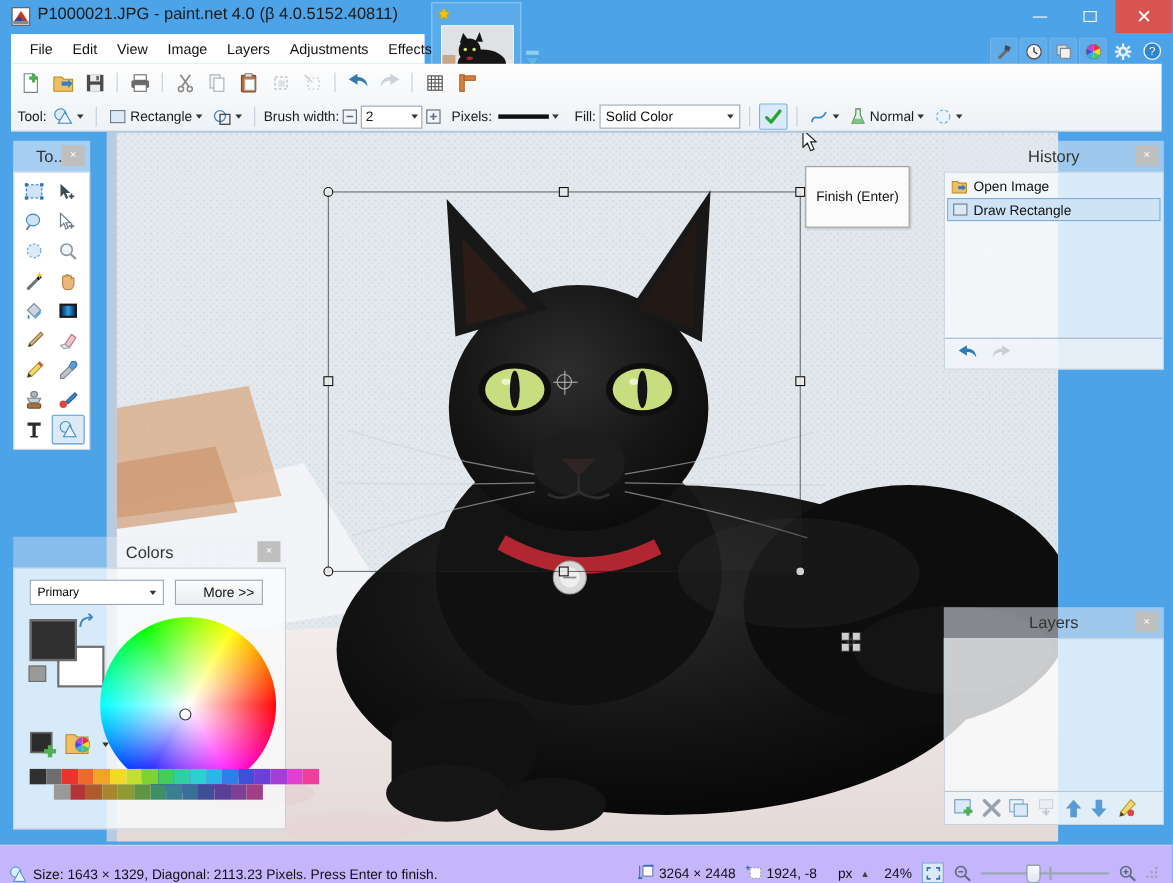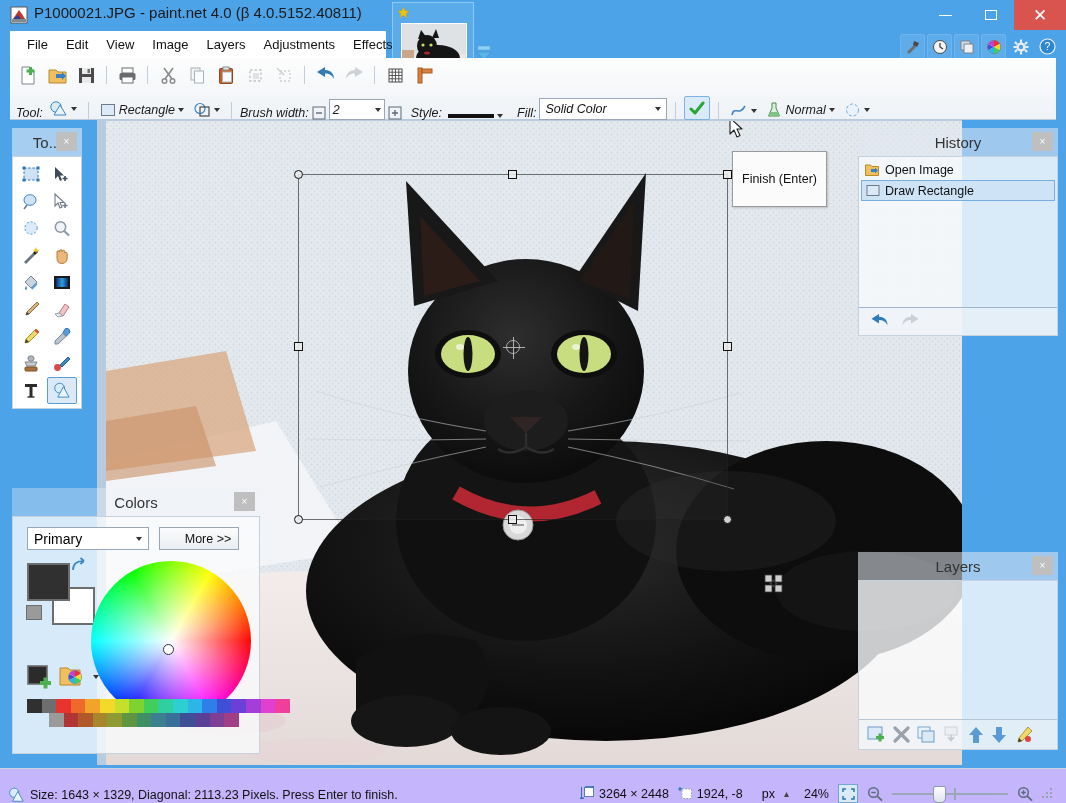--- a/index.html
+++ b/index.html
@@ -66,22 +66,22 @@
     position: absolute; left: 10px; top: 60px; height: 30px;
     display: flex; align-items: center; padding-left: 4px; gap: 1px;
   }
   .tbtn {
     width: 28px; height: 26px; display: flex; align-items: center; justify-content: center;
   }
   .tsep { width: 1px; height: 18px; background: #c2cedb; margin: 0 5px; }
 
   .toolrow2 {
     position: absolute; left: 10px; top: 92px; height: 28px;
-    display: flex; align-items: flex-end; padding-left: 6px; gap: 3px;
-    font-size: 12.5px; color: #1a1a1a; font-style: italic;
+    display: flex; align-items: center; padding-left: 6px; gap: 3px;
+    font-size: 12.5px; color: #1a1a1a;
   }
   .lbl { color: #1a1a1a; font-size: 12.5px; white-space: nowrap; }
   .combo-small {
     display: flex; align-items: center; gap: 3px; padding: 2px 3px;
   }
   .caret { width: 0; height: 0; border-left: 3.5px solid transparent; border-right: 3.5px solid transparent; border-top: 4.5px solid #333; }
   .numbox {
     width: 56px; height: 21px; border: 1px solid #9aa7b4; background: #fff;
     display: flex; align-items: center; justify-content: space-between; padding: 0 3px;
     font-size: 12.5px;
@@ -217,21 +217,21 @@
   
   #colors-panel { left: 12px; top: 488px; width: 248px; }
   #colors-panel .panel-head { background: rgba(238,242,246,.35); }
   .colors-body {
     background: rgba(250,251,253,.80); border: 1px solid #c6d2de;
     height: 238px; position: relative; padding: 8px;
   }
   .cdrop {
     position:absolute; left: 14px; top: 10px; width: 122px; height: 23px;
     border: 1px solid #9aa7b4; background: #fff;
-    display:flex; align-items:center; justify-content:space-between; padding:0 6px; font-size:14px;
+    display:flex; align-items:center; justify-content:space-between; padding:0 6px; font-size:11px;
   }
   .cmore {
     position:absolute; left: 146px; top: 10px; width: 80px; height: 23px;
     border: 1px solid #9aa7b4; background: linear-gradient(#fcfcfc,#e9edf2);
     display:flex; align-items:center; justify-content:center; font-size:12.5px; color:#111;padding-left:18px;
   }
   .swatch-primary {
     position:absolute; left:14px; top:46px; width:43px; height:38px;
     background:#303030; border:2px solid #6d6d6d;
   }
@@ -519,21 +519,21 @@
       <path d="M4 7 H10" stroke="#5d6b79" stroke-width="1.4"></path>
     </svg>
     <div class="numbox">
       <span>2</span>
       <span class="caret"></span>
     </div>
     <svg width="14" height="14" viewBox="0 0 14 14">
       <rect x="1" y="1" width="12" height="12" fill="none" stroke="#5d6b79"></rect>
       <path d="M4 7 H10 M7 4 V10" stroke="#5d6b79" stroke-width="1.4"></path>
     </svg>
-    <span class="lbl" style="margin-left:6px">Style:</span>
+    <span class="lbl" style="margin-left:6px">Pixels:</span>
     <div class="combo-small">
       <span class="stylebar"></span>
       <span class="caret"></span>
     </div>
     <span class="lbl" style="margin-left:8px">Fill:</span>
     <div class="selectbox" style="width:128px">
       <span>Solid Color</span>
       <span class="caret"></span>
     </div>
     <div class="tsep"></div>

